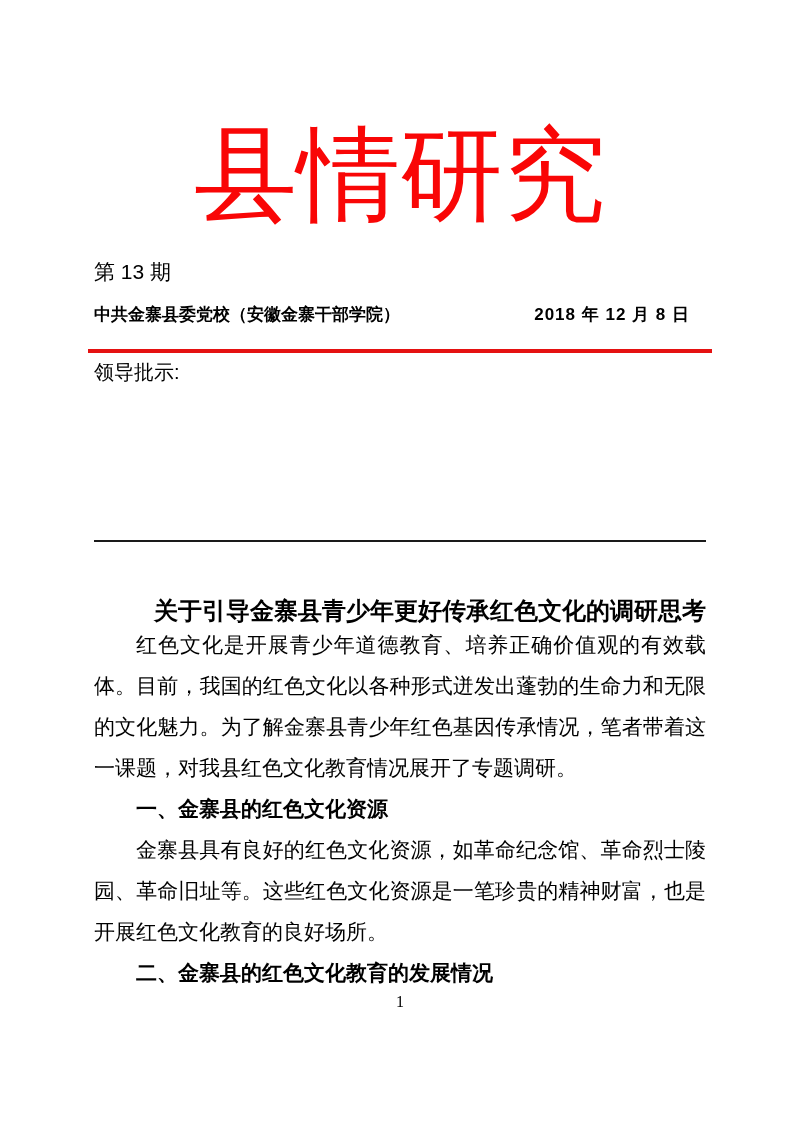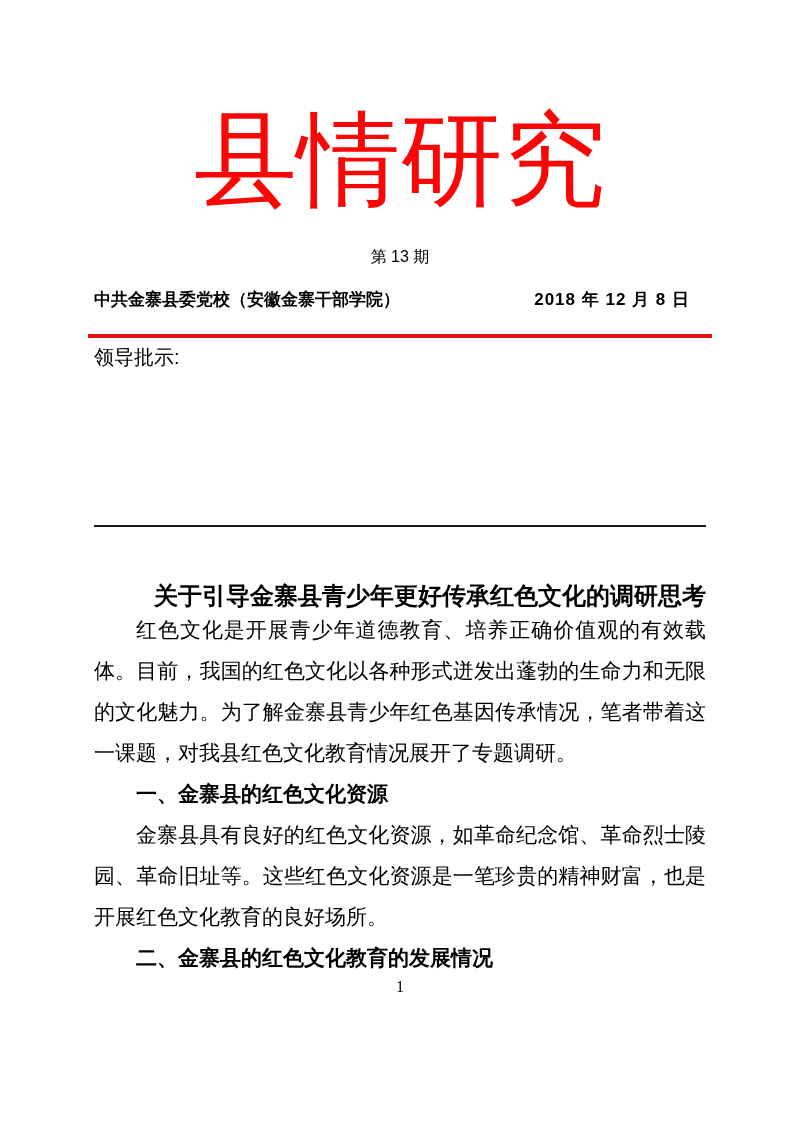--- a/index.html
+++ b/index.html
@@ -8,40 +8,39 @@
     background: #ffffff;
   }
   .page {
     position: relative;
     width: 800px;
     height: 1066px;
     margin: 0 auto;
     background: #ffffff;
     overflow: hidden;
     box-sizing: border-box;
-    padding: 1px 94px;
+    padding: 16px 94px;
     font-family: "Liberation Serif", "DejaVu Serif", serif;
     color: #000000;
   }
   .masthead-title {
     margin-top: 104px;
     text-align: center;
     font-family: "Liberation Sans", "DejaVu Sans", sans-serif;
     font-size: 103px;
     line-height: 110px;
     font-weight: 500;
     color: #f90606;
     letter-spacing: 0px;
     white-space: nowrap;
   }
   .issue-line {
     margin-top: 30px;
-    text-align: center;
     font-family: "Liberation Sans", "DejaVu Sans", sans-serif;
-    font-size: 16px;
+    font-size: 21px;
     line-height: 24px;
     color: #000;
   }
   .org-row {
     margin-top: 18px;
     display: flex;
     justify-content: space-between;
     align-items: flex-end;
     font-family: "Liberation Sans", "DejaVu Sans", sans-serif;
     font-size: 17px;

